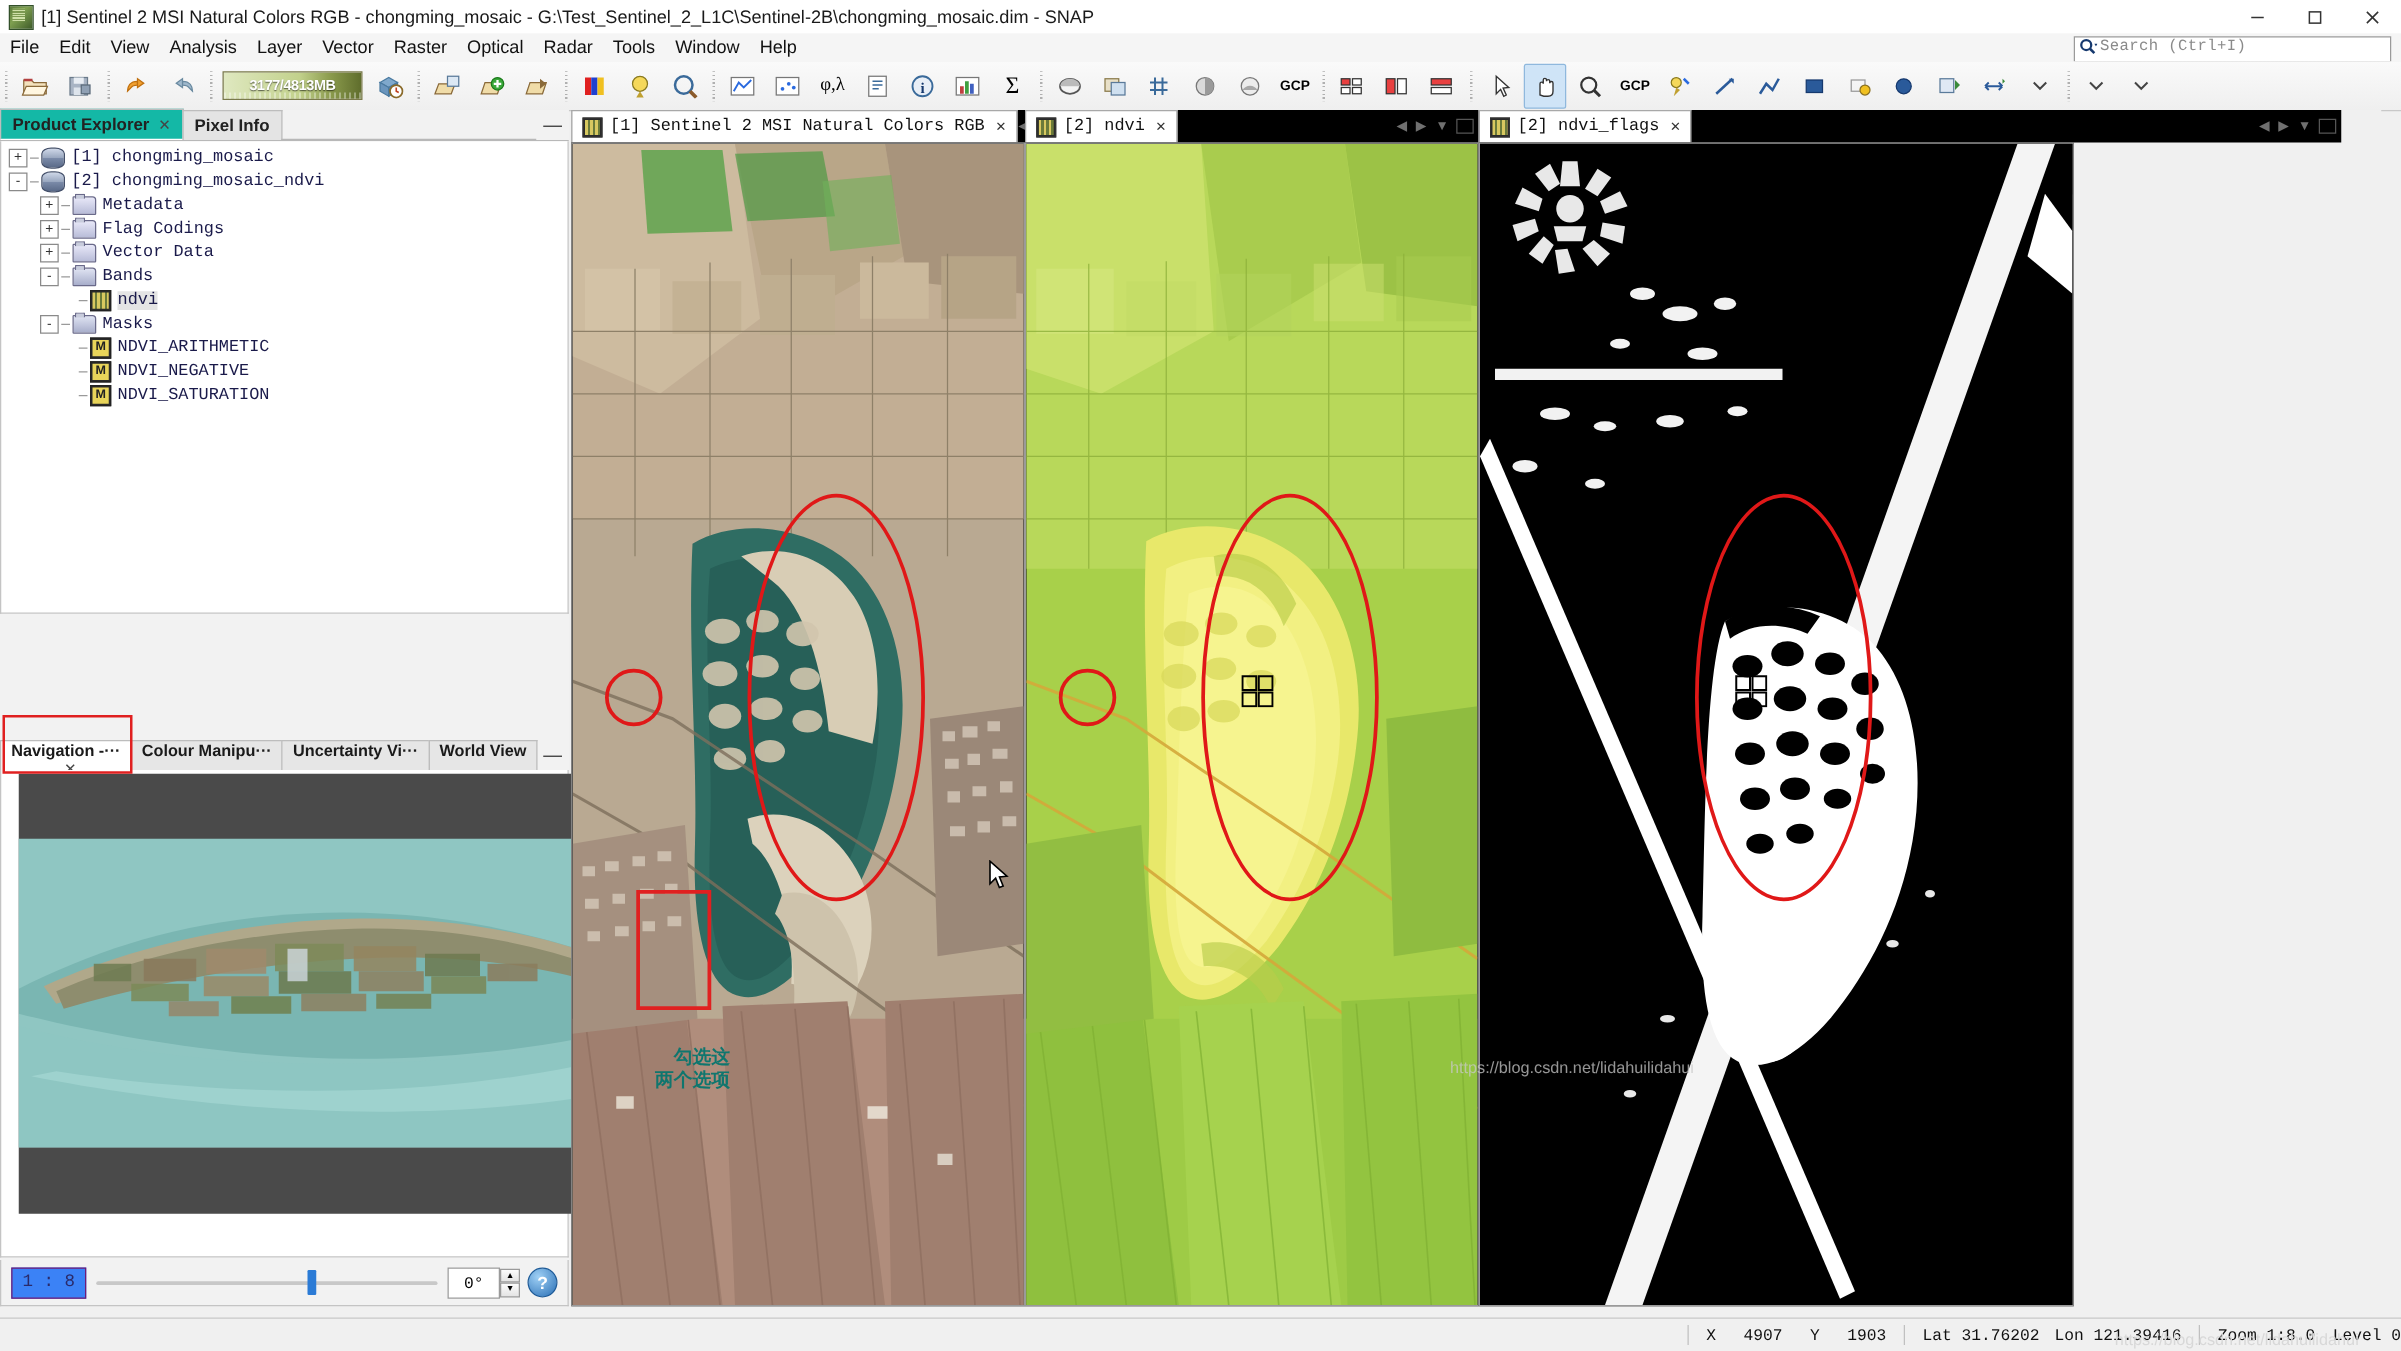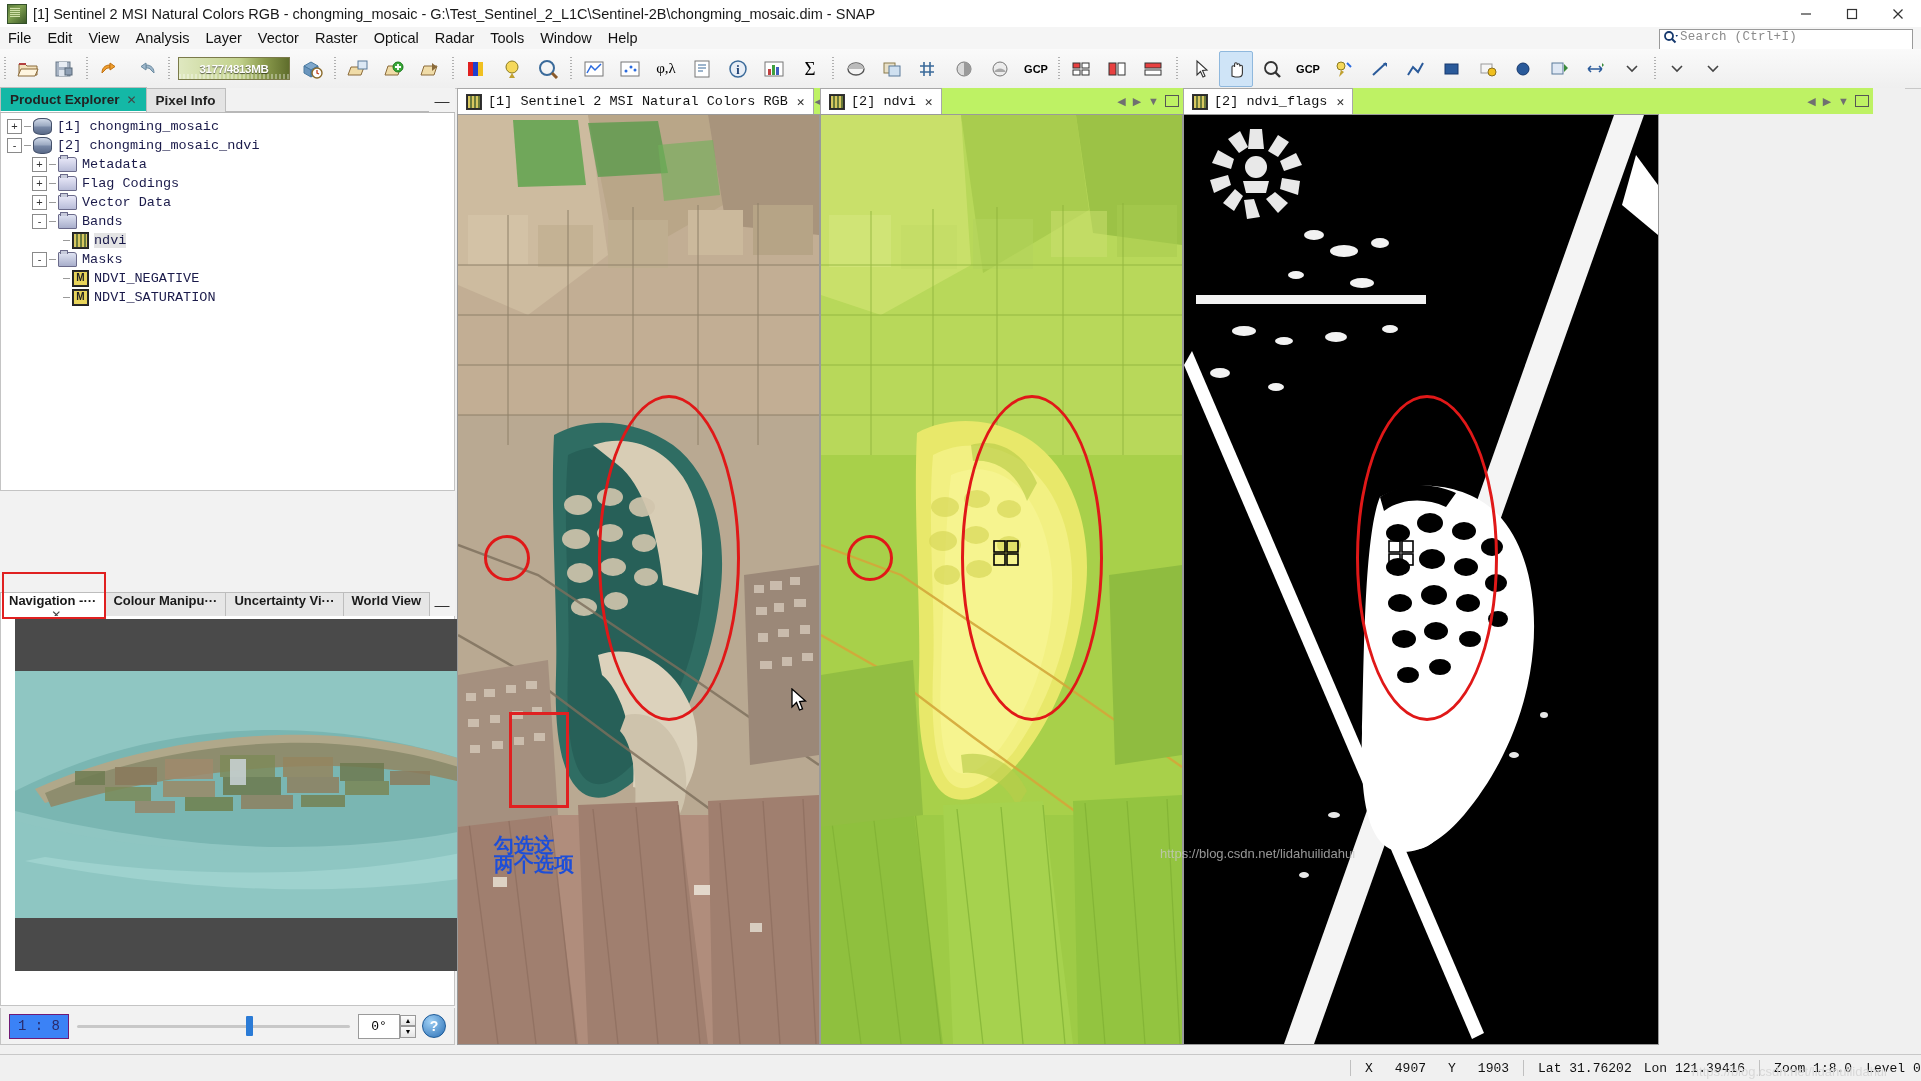--- a/index.html
+++ b/index.html
@@ -142,27 +142,27 @@
      align-items:center;justify-content:center;font-family:"Liberation Mono",monospace;font-size:13px;}
   .spin{width:16px;height:23px;display:flex;flex-direction:column;margin-right:6px;}
   .spin div{flex:1;border:1px solid #9a9a9a;background:linear-gradient(180deg,#fcfcfc,#e4e4e4);
      display:flex;align-items:center;justify-content:center;font-size:7px;}
   .helpb{width:22px;height:22px;border-radius:50%;margin-right:8px;
      background:radial-gradient(circle at 35% 30%,#9fd0f5,#2a6fb5);
      color:#fff;font-weight:bold;font-size:14px;display:flex;align-items:center;justify-content:center;
      border:1px solid #1d5a97;}
 
   .cn-note{position:absolute;left:494px;top:836px;width:90px;z-index:21;
-    font-family:"DejaVu Sans",sans-serif;font-size:20px;color:#1d4ed8;line-height:19px;
-    text-align:left;font-weight:bold;}
+    font-family:"DejaVu Sans",sans-serif;font-size:15px;color:#0f766e;line-height:19px;
+    text-align:right;font-weight:bold;}
 
   
   .docarea{position:absolute;left:457px;top:88px;width:1448px;height:957px;background:#f0f0f0;}
   .win{position:absolute;top:0;background:#f0f0f0;}
-  .wintabs{height:26px;display:flex;align-items:center;background:#bef264;}
+  .wintabs{height:26px;display:flex;align-items:flex-start;background:#000000;}
   .wintab{height:25px;display:flex;align-items:center;padding:0 8px;background:#fff;
      border:1px solid #a8a8a8;border-bottom:none;font-family:"Liberation Mono",monospace;
      font-size:13.5px;color:#111;white-space:nowrap;}
   .wintab .wicon{width:14px;height:14px;margin-right:6px;border:1px solid #333;background:#2a2a2a;position:relative;}
   .wintab .wicon::after{content:"";position:absolute;left:1px;top:1px;right:1px;bottom:1px;
      background:repeating-linear-gradient(90deg,#d8c860 0 2px,#6a7a3a 2px 4px);}
   .wintab .wx{margin-left:9px;font-size:13px;color:#333;}
   .wincontrols{display:flex;align-items:center;height:25px;margin-left:auto;padding-right:4px;gap:5px;}
   .wc{font-size:11px;color:#707070;padding:0 1px;}
   .wc.sq{width:10px;height:10px;border:1.5px solid #555;}
@@ -571,20 +571,26 @@
 
 
       <div class="trow">
         <span class="ind" style="width:25px"></span>
         <span class="texp">-</span>
         <span class="tdash"></span>
         <span class="ic-folder open ticon"></span>
         <span class="tlabel">Masks</span>
       </div>
 
+      <div class="trow">
+        <span class="ind" style="width:56px"></span>
+        <span class="tdash"></span>
+        <span class="ic-mask ticon"></span>
+        <span class="tlabel">NDVI_ARITHMETIC</span>
+      </div>
       <div class="trow">
         <span class="ind" style="width:56px"></span>
         <span class="tdash"></span>
         <span class="ic-mask ticon"></span>
         <span class="tlabel">NDVI_NEGATIVE</span>
       </div>
       <div class="trow">
         <span class="ind" style="width:56px"></span>
         <span class="tdash"></span>
         <span class="ic-mask ticon"></span>

